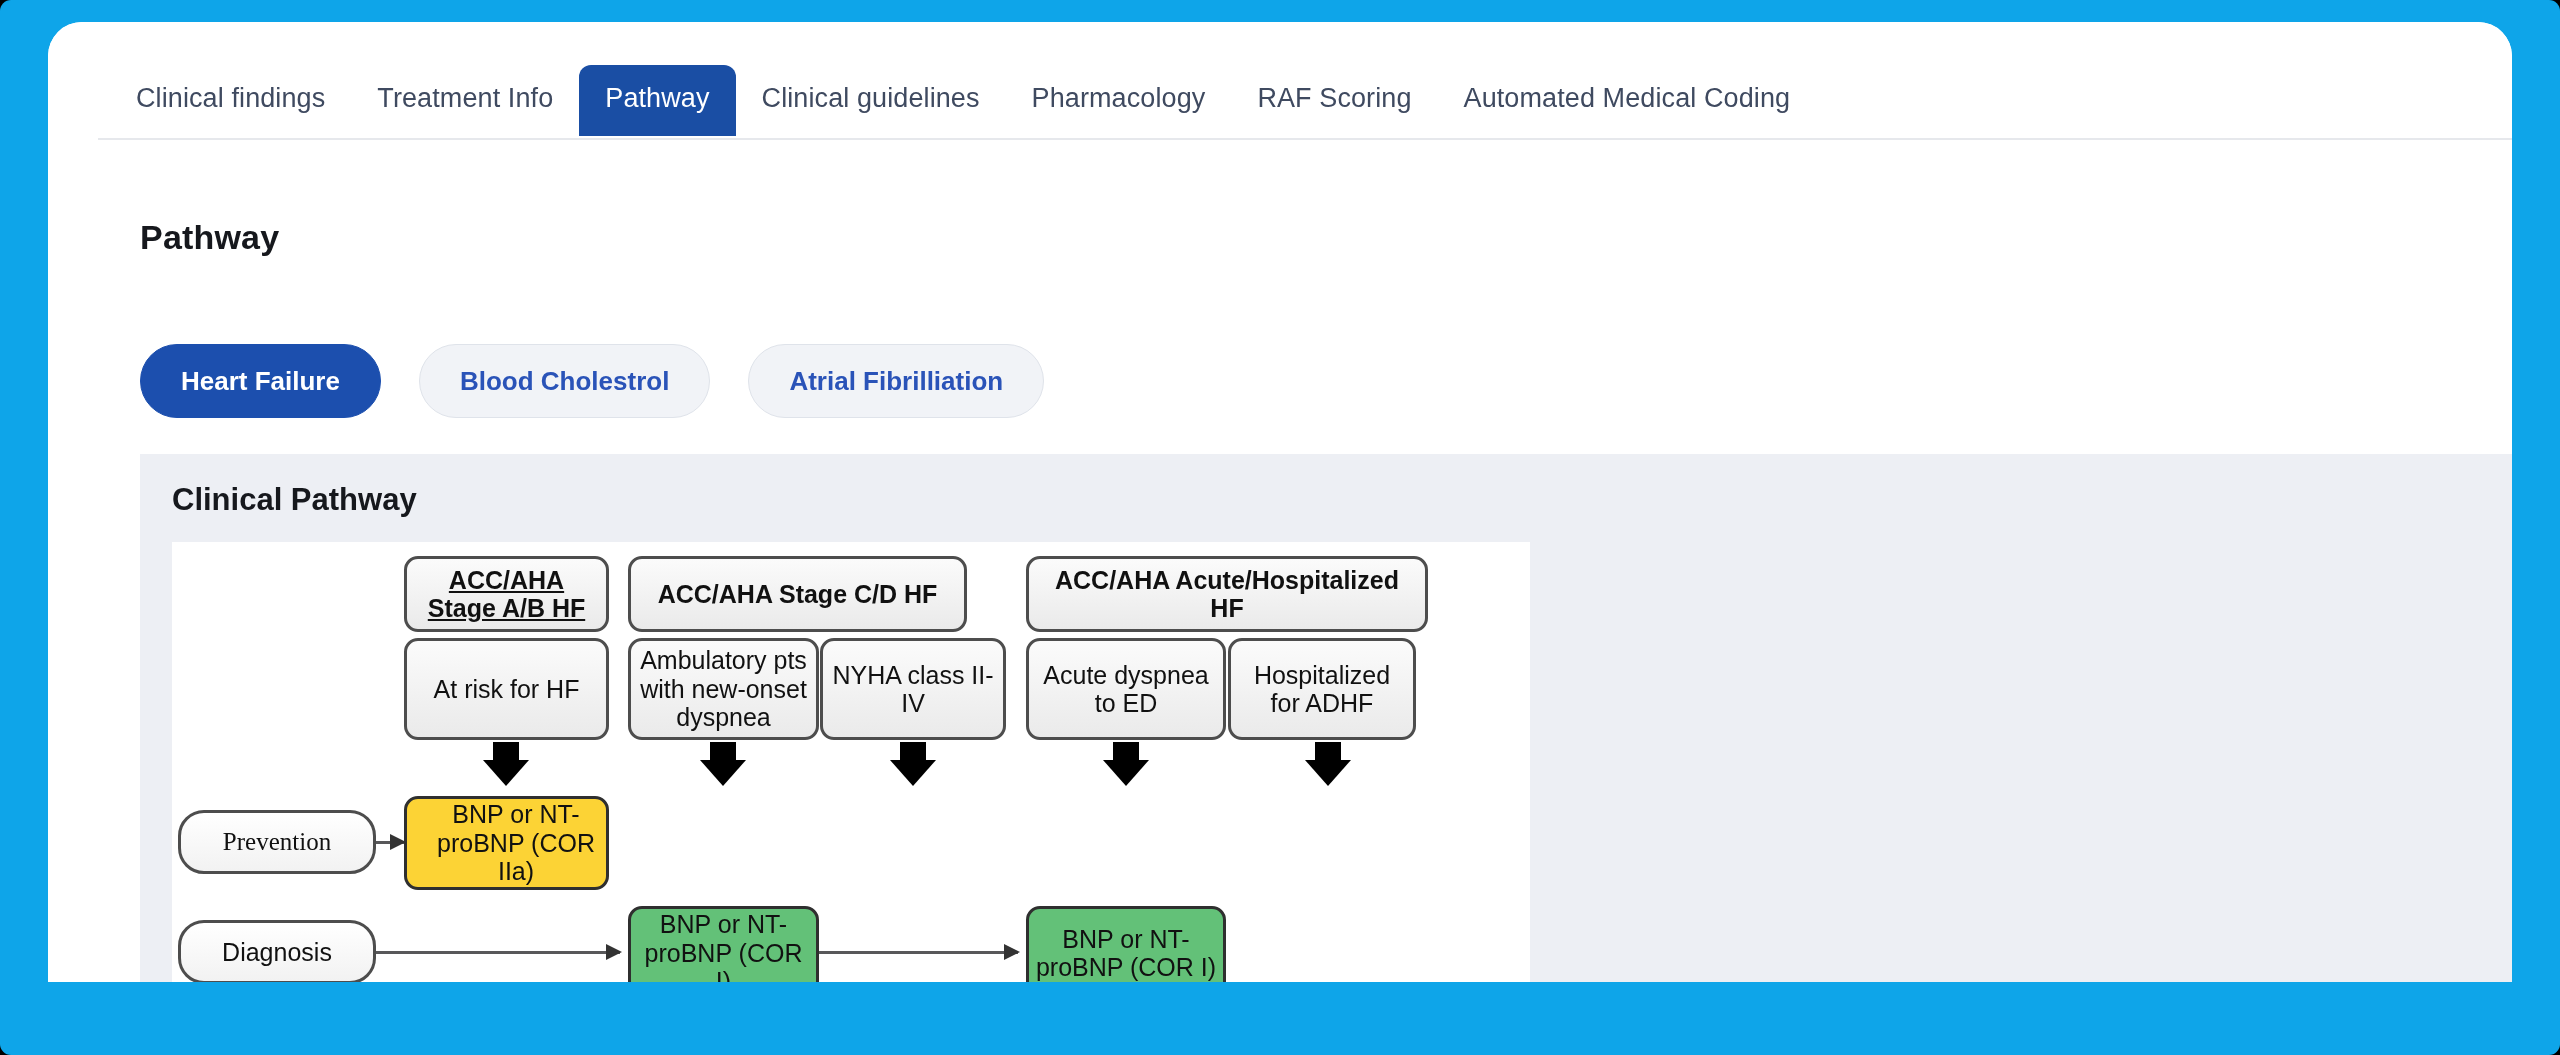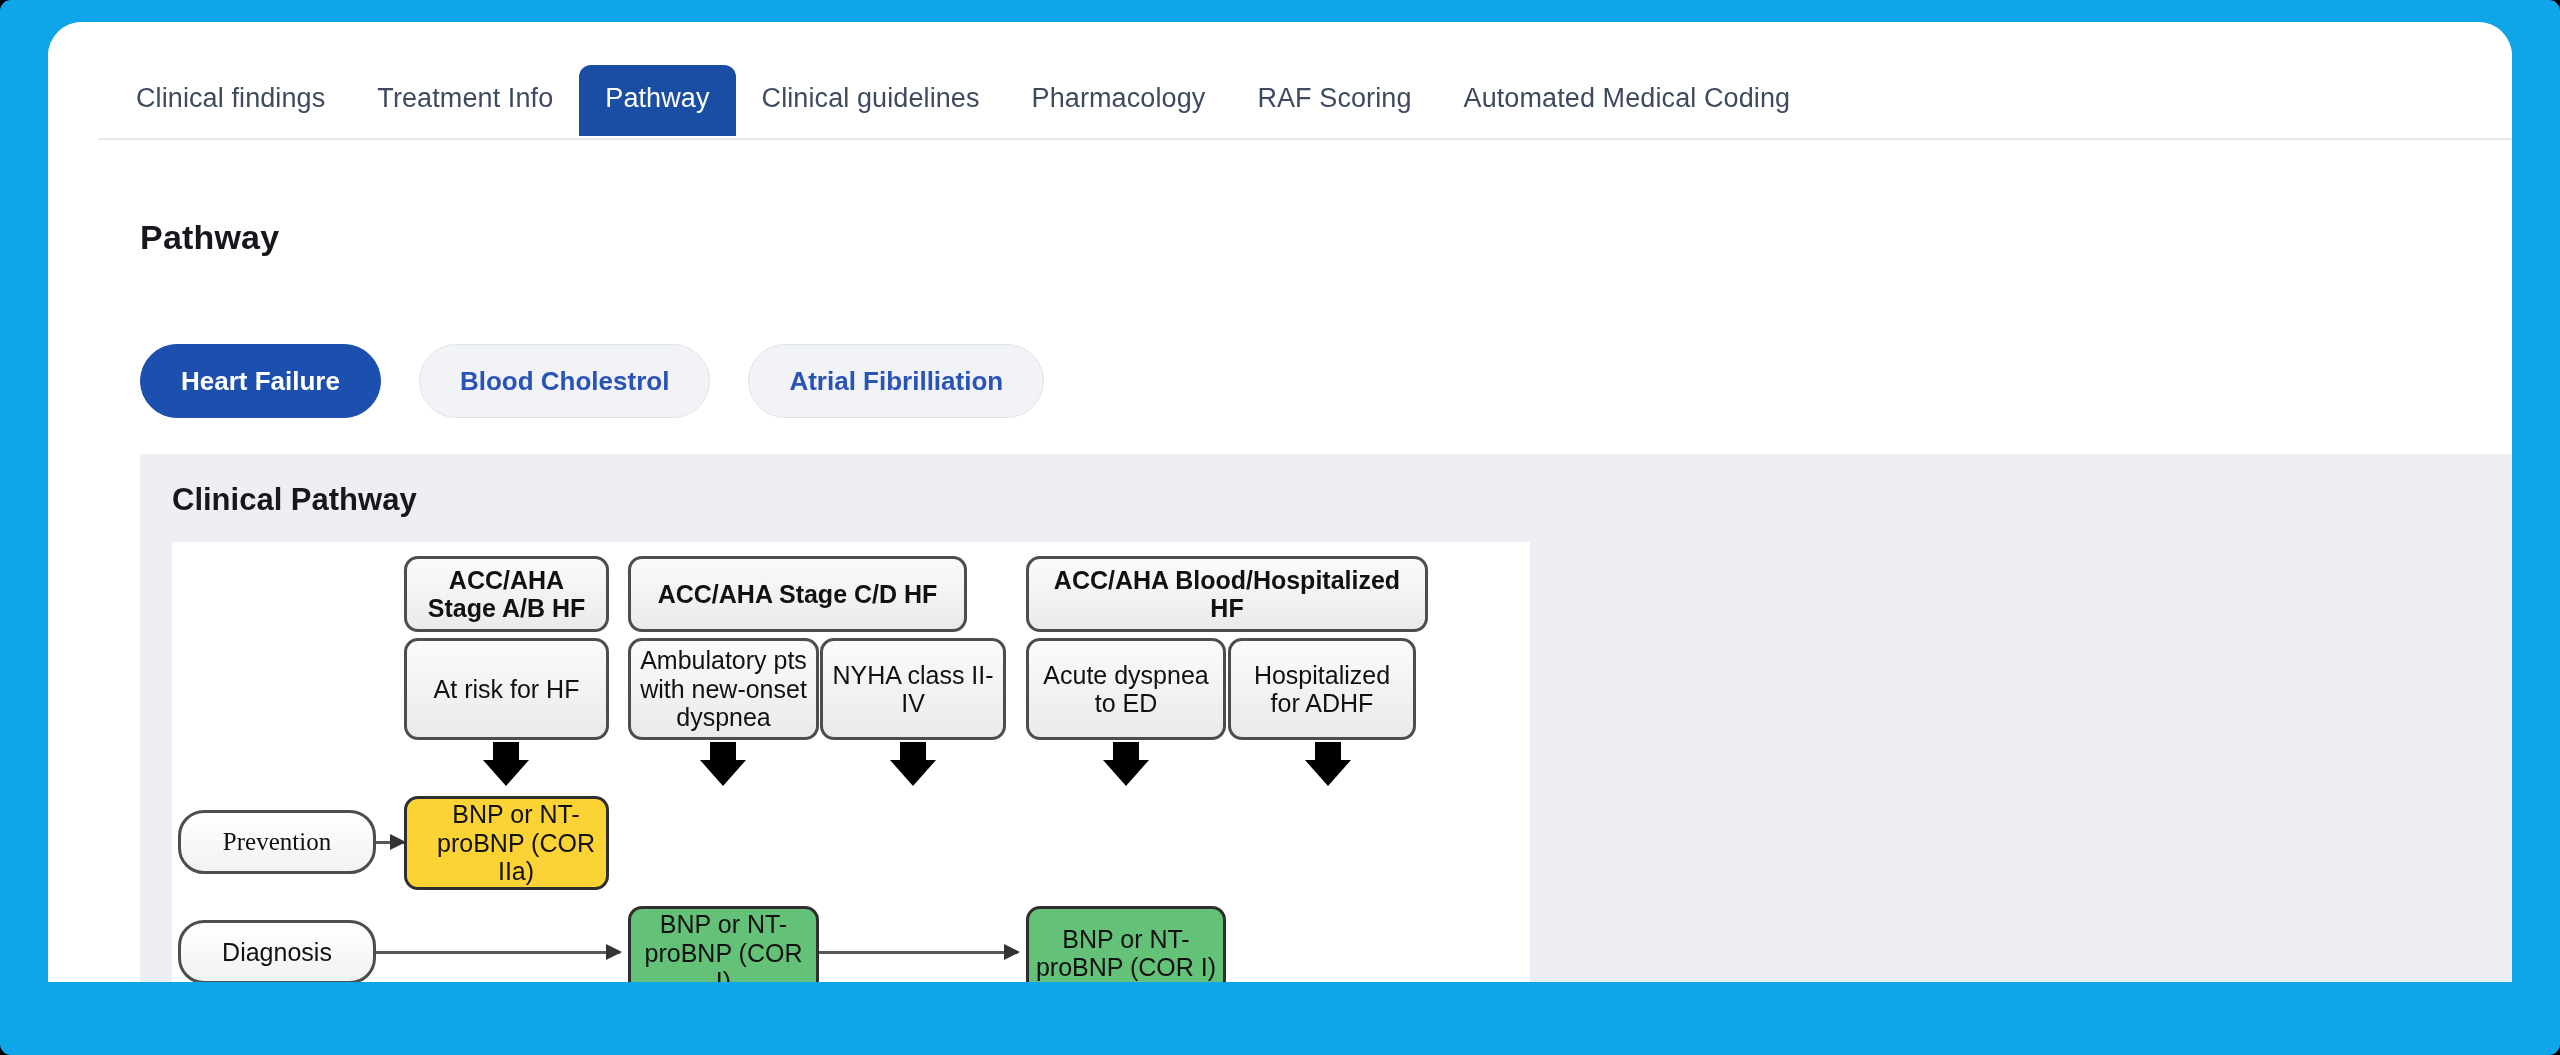--- a/index.html
+++ b/index.html
@@ -139,23 +139,23 @@
       <div class="pill active">Heart Failure</div>
       <div class="pill">Blood Cholestrol</div>
       <div class="pill">Atrial Fibrilliation</div>
     </div>
 
     <div class="panel">
       <div class="panel-title">Clinical Pathway</div>
 
       <div class="diagram">
 
-        <div class="node hdr" style="left:232px;top:14px;width:205px;height:76px;">ACC/AHA Stage A/B HF</div>
+        <div class="node hdr" style="left:232px;top:14px;width:205px;height:76px;text-decoration:underline;">ACC/AHA Stage A/B HF</div>
         <div class="node hdr" style="left:456px;top:14px;width:339px;height:76px;">ACC/AHA Stage C/D HF</div>
-        <div class="node hdr" style="left:854px;top:14px;width:402px;height:76px;">ACC/AHA Blood/Hospitalized  HF</div>
+        <div class="node hdr" style="left:854px;top:14px;width:402px;height:76px;">ACC/AHA Acute/Hospitalized  HF</div>
 
         <div class="node" style="left:232px;top:96px;width:205px;height:102px;">At risk for HF</div>
         <div class="node" style="left:456px;top:96px;width:191px;height:102px;">Ambulatory pts with new-onset dyspnea</div>
         <div class="node" style="left:648px;top:96px;width:186px;height:102px;">NYHA class II-IV</div>
         <div class="node" style="left:854px;top:96px;width:200px;height:102px;">Acute dyspnea to ED</div>
         <div class="node" style="left:1056px;top:96px;width:188px;height:102px;">Hospitalized for ADHF</div>
 
         <div class="barrow" style="left:311px;top:200px;">
           <div class="stem"></div>
             <div class="head"></div>

